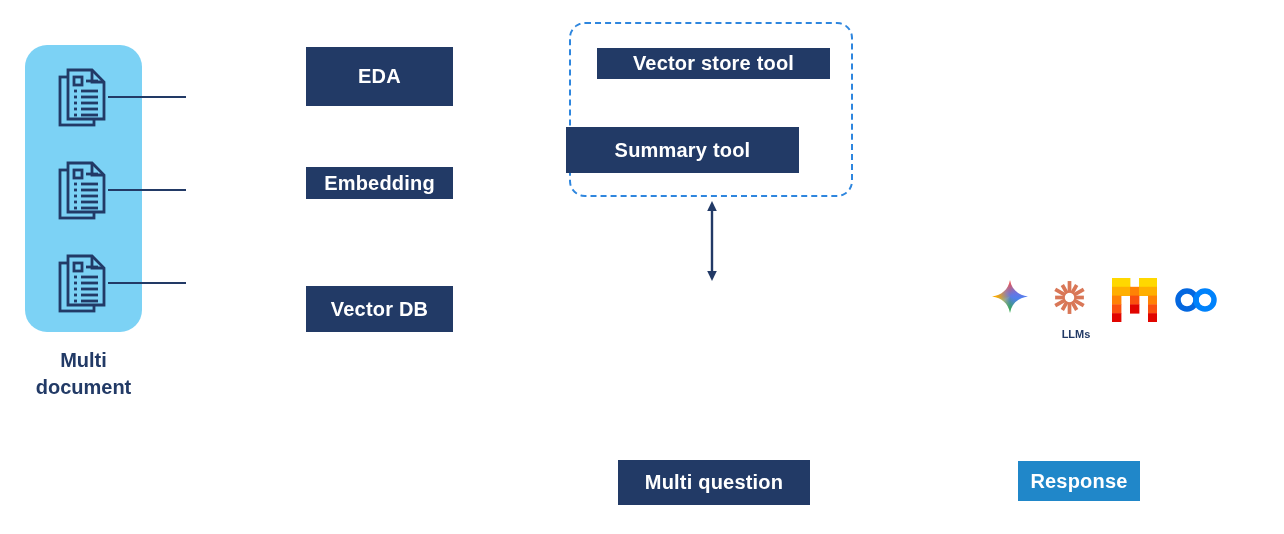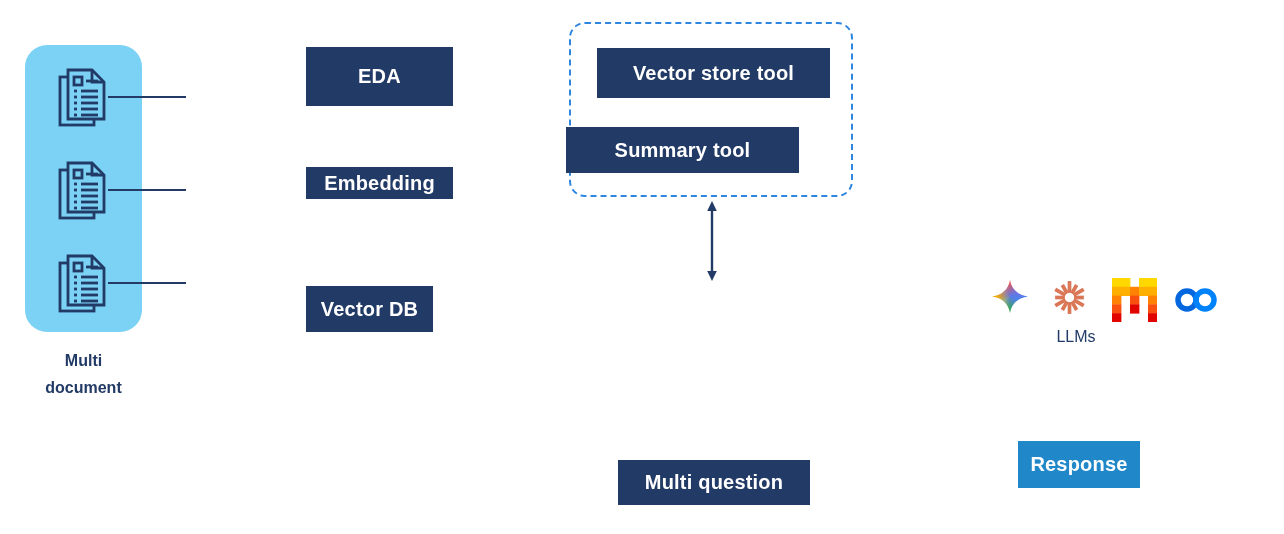--- a/index.html
+++ b/index.html
@@ -14,40 +14,40 @@
   .navy{background:#223A66;}
   .blue{background:#2087C9;}
   .source-panel{
     position:absolute;left:25px;top:45px;width:117px;height:287px;
     background:#7CD2F5;border-radius:22px;
   }
   .doc-icon{position:absolute;left:55px;width:56px;height:62px;}
   .stub{position:absolute;left:108px;width:78px;height:2.4px;background:#223A66;}
   .source-label{
     position:absolute;left:25px;top:347px;width:117px;text-align:center;
-    font-weight:700;font-size:16px;line-height:27px;color:#223A66;
+    font-weight:700;font-size:20px;line-height:27px;color:#223A66;
   }
   .tools-group{
     position:absolute;left:569px;top:22px;width:284px;height:175px;
     border:2.5px dashed #2E86DE;border-radius:16px;box-sizing:border-box;
   }
   .arrow-wrap{position:absolute;left:705px;top:201px;width:14px;height:80px;}
   .llm-icon{position:absolute;display:block;}
   .gemini-star{
     position:absolute;left:992px;top:280px;width:36px;height:33px;
     background:
       radial-gradient(circle at 52% 48%, rgba(92,123,229,.95) 0%, rgba(92,123,229,0) 55%),
       conic-gradient(from 0deg at 50% 50%,
         #EF5350 0deg, #7E6BDB 60deg, #4285F4 105deg, #34A853 180deg,
         #CBD63F 235deg, #F9AB00 268deg, #F3824F 320deg, #EF5350 360deg);
     clip-path: path("M18 0 C19.8 9.8 26 15 36 16.5 C26 18 19.8 23.2 18 33 C16.2 23.2 10 18 0 16.5 C10 15 16.2 9.8 18 0 Z");
   }
   .llms-label{
     position:absolute;left:1040px;top:328px;width:72px;text-align:center;
-    font-weight:400;font-size:16px;color:#223A66;
+    font-weight:700;font-size:11px;color:#223A66;
   }
 </style>
 </head>
 <body>
 
 <div id="canvas">
 
   <div class="source-panel"></div>
 
   <svg class="doc-icon" style="top:67px" viewBox="0 0 56 62">
@@ -113,43 +113,43 @@
   <div class="stub" style="top:282px"></div>
 
   <div class="source-label">Multi document</div>
 
   <div class="box navy" style="left:306px;top:47px;width:147px;height:59px">
     <span>EDA</span>
   </div>
   <div class="box navy" style="left:306px;top:167px;width:147px;height:32px">
     <span>Embedding</span>
   </div>
-  <div class="box navy" style="left:306px;top:286px;width:127px;height:46px">
+  <div class="box navy" style="left:306px;top:286px;width:147px;height:46px">
     <span>Vector DB</span>
   </div>
 
   <div class="tools-group"></div>
-  <div class="box navy" style="left:597px;top:48px;width:233px;height:50px">
+  <div class="box navy" style="left:597px;top:48px;width:233px;height:31px">
     <span>Vector store tool</span>
   </div>
   <div class="box navy" style="left:566px;top:127px;width:233px;height:46px">
     <span>Summary tool</span>
   </div>
 
   <svg class="arrow-wrap" viewBox="0 0 14 80">
     <line x1="7" y1="7" x2="7" y2="73" stroke="#223A66" stroke-width="2.4"></line>
     <path d="M7 0 L2.2 10 H11.8 Z" fill="#223A66"></path>
     <path d="M7 80 L2.2 70 H11.8 Z" fill="#223A66"></path>
   </svg>
 
 
   <div class="box navy" style="left:618px;top:460px;width:192px;height:45px">
     <span>Multi question</span>
   </div>
-  <div class="box blue" style="left:1018px;top:441px;width:122px;height:47px">
+  <div class="box blue" style="left:1018px;top:461px;width:122px;height:40px">
     <span>Response</span>
   </div>
 
   <div class="gemini-star"></div>
 
   <svg class="llm-icon" style="left:1051px;top:279px;width:37px;height:37px" viewBox="0 0 36 36">
     <g stroke="#D97757" stroke-width="3.6">
       <line x1="18" y1="13.5" x2="18" y2="2" transform="rotate(0 18 18)"></line>
       <line x1="18" y1="13.5" x2="18" y2="4" transform="rotate(30 18 18)"></line>
       <line x1="18" y1="13.5" x2="18" y2="2" transform="rotate(60 18 18)"></line>

